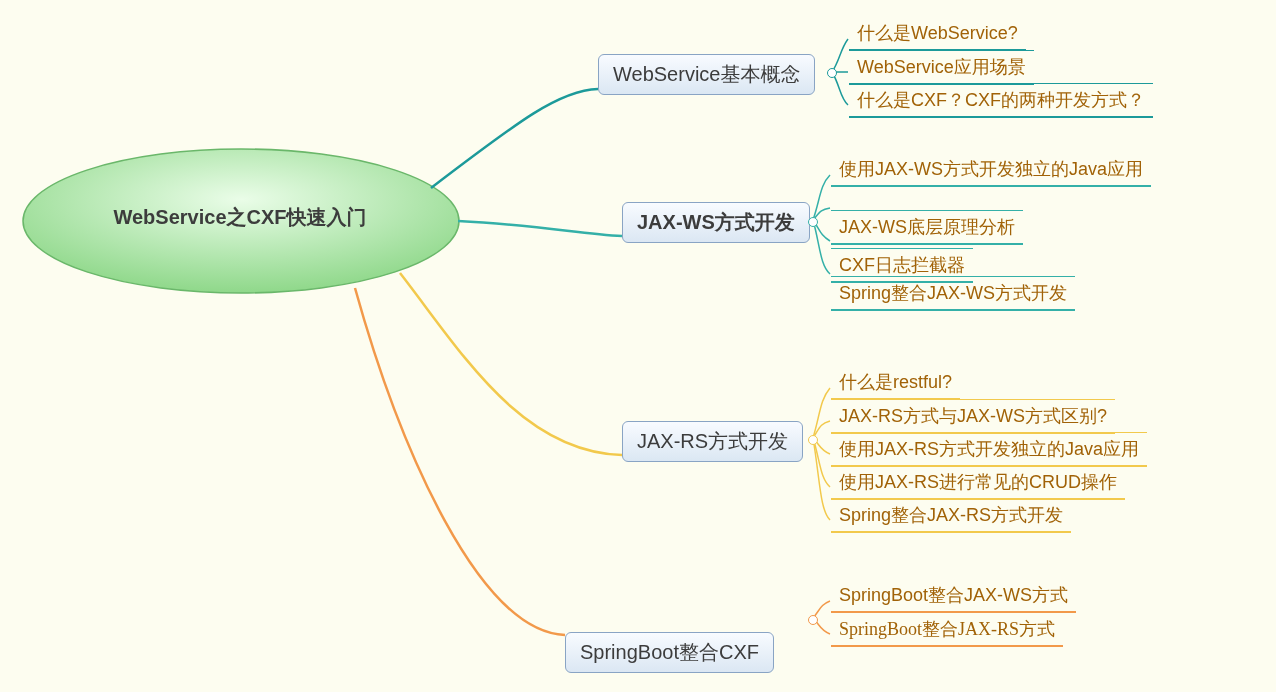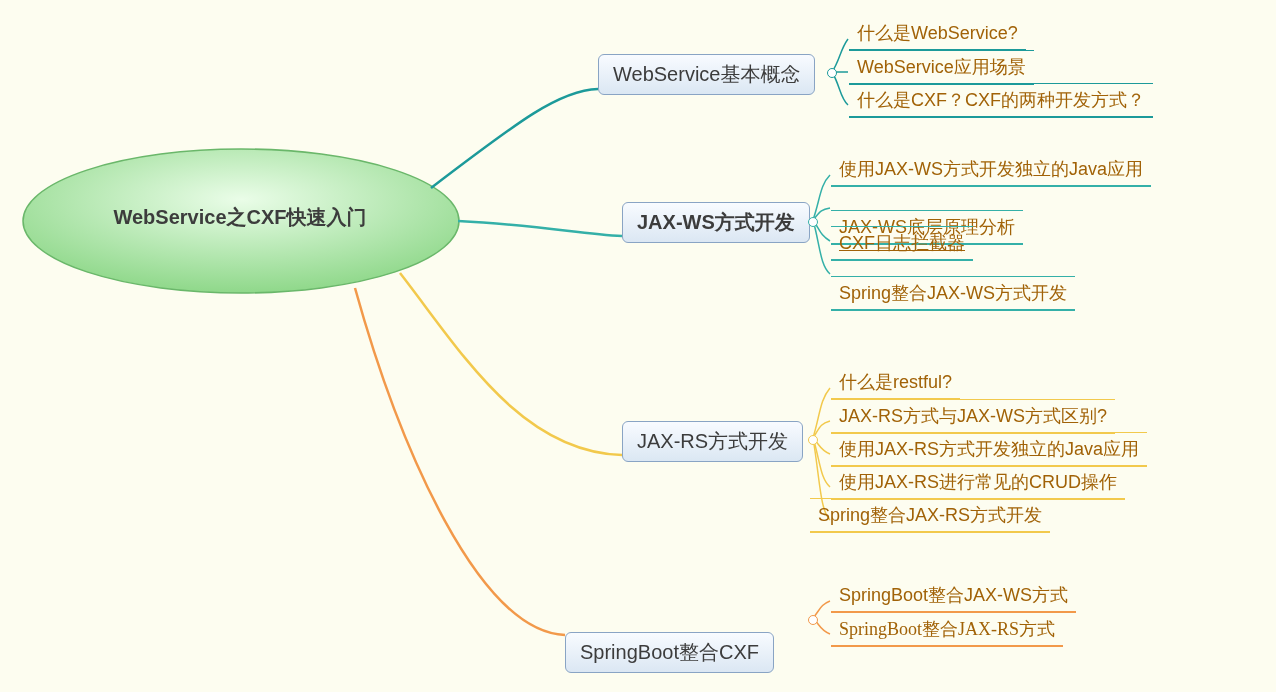--- a/index.html
+++ b/index.html
@@ -104,29 +104,29 @@
 
 <div class="leaf-item bb-teal" style="left:849px; top:17px;">什么是WebService?</div>
 <div class="leaf-item bb-teal sep-teal" style="left:849px; top:50px;">WebService应用场景</div>
 <div class="leaf-item bb-teal sep-teal" style="left:849px; top:83px;">什么是CXF？CXF的两种开发方式？</div>
 
 <div class="branch-node" style="left:622px; top:202px;font-weight:bold;">JAX-WS方式开发</div>
 <div class="connector-dot cd-teal2" style="left:808px; top:217px;"></div>
 
 <div class="leaf-item bb-teal2" style="left:831px; top:153px;">使用JAX-WS方式开发独立的Java应用</div>
 <div class="leaf-item bb-teal2 sep-teal2" style="left:831px; top:186px;">JAX-WS底层原理分析</div>
-<div class="leaf-item bb-teal2 sep-teal2" style="left:831px; top:202px;text-decoration:underline;">CXF日志拦截器</div>
+<div class="leaf-item bb-teal2 sep-teal2" style="left:831px; top:224px;">CXF日志拦截器</div>
 <div class="leaf-item bb-teal2 sep-teal2" style="left:831px; top:252px;">Spring整合JAX-WS方式开发</div>
 
 <div class="branch-node" style="left:622px; top:421px;">JAX-RS方式开发</div>
 <div class="connector-dot cd-yellow" style="left:808px; top:435px;"></div>
 
 <div class="leaf-item bb-yellow" style="left:831px; top:366px;">什么是restful?</div>
 <div class="leaf-item bb-yellow sep-yellow" style="left:831px; top:399px;">JAX-RS方式与JAX-WS方式区别?</div>
 <div class="leaf-item bb-yellow sep-yellow" style="left:831px; top:432px;">使用JAX-RS方式开发独立的Java应用</div>
 <div class="leaf-item bb-yellow sep-yellow" style="left:831px; top:465px;">使用JAX-RS进行常见的CRUD操作</div>
-<div class="leaf-item bb-yellow sep-yellow" style="left:810px; top:498px;">Spring整合JAX-RS方式开发</div>
+<div class="leaf-item bb-yellow sep-yellow" style="left:831px; top:498px;">Spring整合JAX-RS方式开发</div>
 
 <div class="branch-node" style="left:565px; top:632px;">SpringBoot整合CXF</div>
 <div class="connector-dot cd-orange" style="left:808px; top:615px;"></div>
 
 <div class="leaf-item bb-orange" style="left:831px; top:579px;">SpringBoot整合JAX-WS方式</div>
 <div class="leaf-item bb-orange sep-orange" style="left:831px; top:612px;font-family:Liberation Serif, serif;">SpringBoot整合JAX-RS方式</div>
 
 </body></html>

